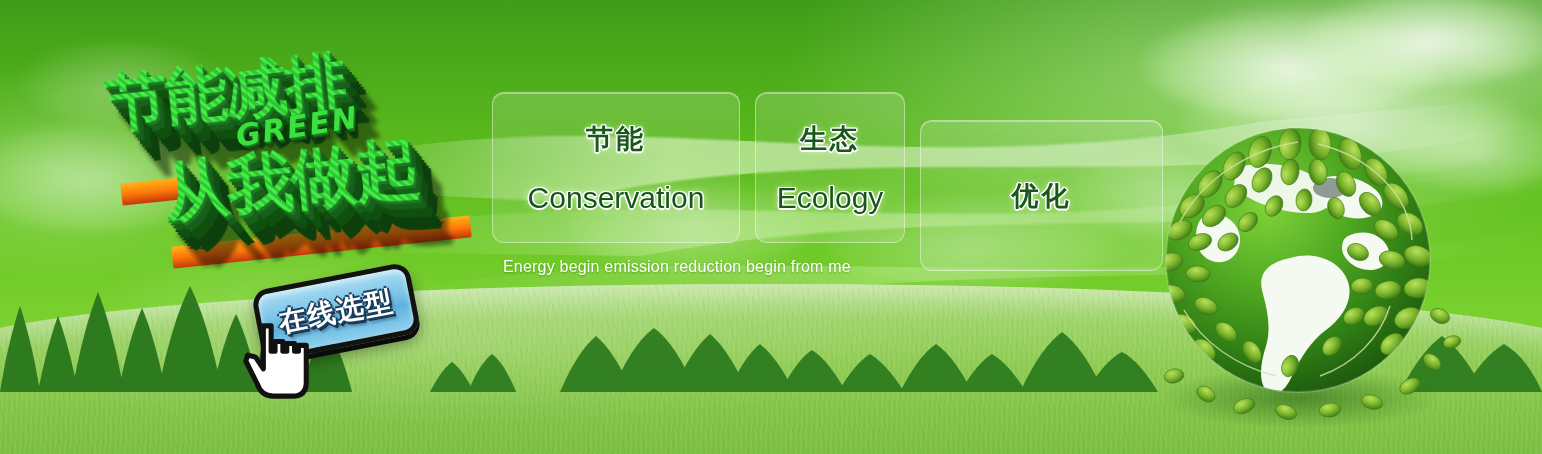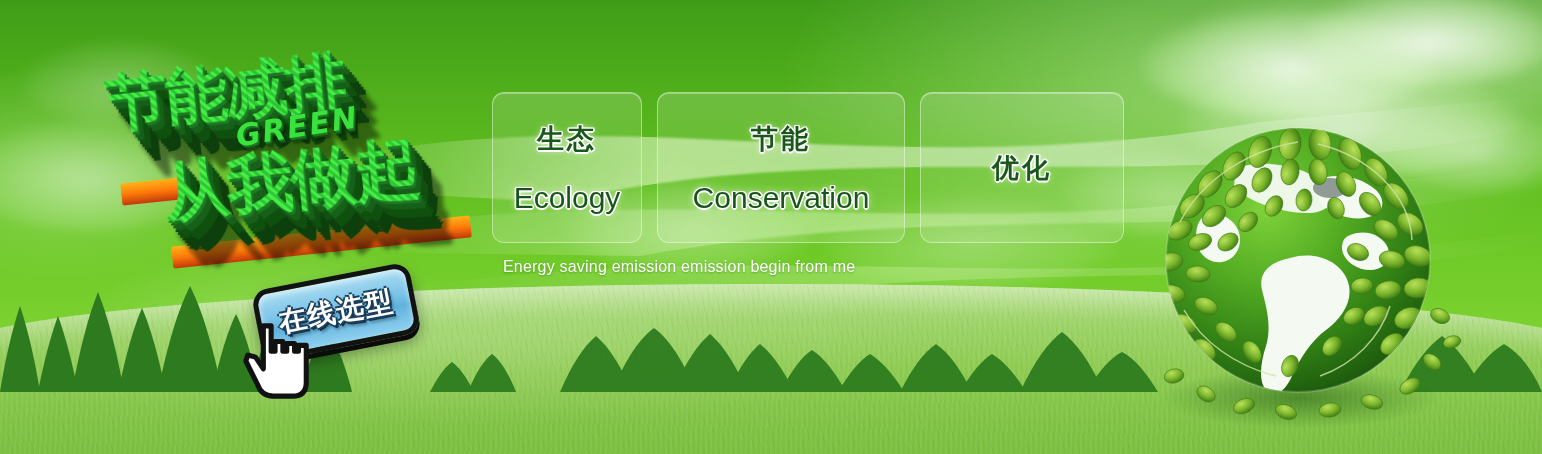--- a/index.html
+++ b/index.html
@@ -129,21 +129,21 @@
     width:150px;height:151px;
     border-radius:12px;
     background:linear-gradient(180deg,rgba(255,255,255,.17),rgba(255,255,255,.07) 45%,rgba(255,255,255,.14));
     border:1px solid rgba(255,255,255,.42);
     box-shadow:inset 0 1px 0 rgba(255,255,255,.35);
     display:flex;flex-direction:column;align-items:center;justify-content:center;
     gap:24px;
     backdrop-filter:blur(1px);
   }
   .card.wide{width:248px;}
-  .card.wide2{width:204px;}
+  .card.wide2{width:243px;margin-top:28px;}
   .card-cn{
     font-family:"DejaVu Sans","Liberation Sans",sans-serif;
     font-size:27px;font-weight:bold;color:#19571a;letter-spacing:3px;
     text-shadow:-1.5px 0 #fff,1.5px 0 #fff,0 -1.5px #fff,0 1.5px #fff,
                 -1px -1px #fff,1px -1px #fff,-1px 1px #fff,1px 1px #fff,
                 0 0 6px rgba(255,255,255,.85);
     white-space:nowrap;
   }
   .card-en{
     font-family:"Liberation Sans","DejaVu Sans",sans-serif;
@@ -247,34 +247,34 @@
     <div class="cta-btn">
       <span class="cta-label">在线选型</span>
     </div>
   </div>
   <svg class="cursor-ico" style="position:absolute;left:238px;top:318px;" viewBox="0 0 40 44">
     <path d="M13,4 h4 v13 h2 v-5 h4 v5 h2 v-4 h4 v4 h2 v-3 h4 v19 q0,7 -7,7 h-10 q-6,0 -8,-6
              l-6,-12 l1,-3 l4,1 l4,6 z" fill="#ffffff" stroke="#111111" stroke-width="2.6" stroke-linejoin="round"></path>
   </svg>
 
   <div class="cards">
+    <div class="card wide">
+      <span class="card-cn">节能</span>
+      <span class="card-en">Conservation</span>
+    </div>
     <div class="card">
       <span class="card-cn">生态</span>
       <span class="card-en">Ecology</span>
     </div>
-    <div class="card wide">
-      <span class="card-cn">节能</span>
-      <span class="card-en">Conservation</span>
-    </div>
     <div class="card wide2">
       <span class="card-cn">优化</span>
     </div>
   </div>
 
-  <div class="tagline">Energy saving emission emission begin from me</div>
+  <div class="tagline">Energy begin emission reduction begin from me</div>
 
   <div class="globe-wrap">
     <svg viewBox="0 0 330 330" width="330" height="330">
       <defs>
         <radialGradient id="gsphere" cx="38%" cy="30%" r="78%">
           <stop offset="0" stop-color="#7fd23a"></stop>
           <stop offset="38%" stop-color="#52ab22"></stop>
           <stop offset="72%" stop-color="#2f7d14"></stop>
           <stop offset="100%" stop-color="#18500c"></stop>
         </radialGradient>

